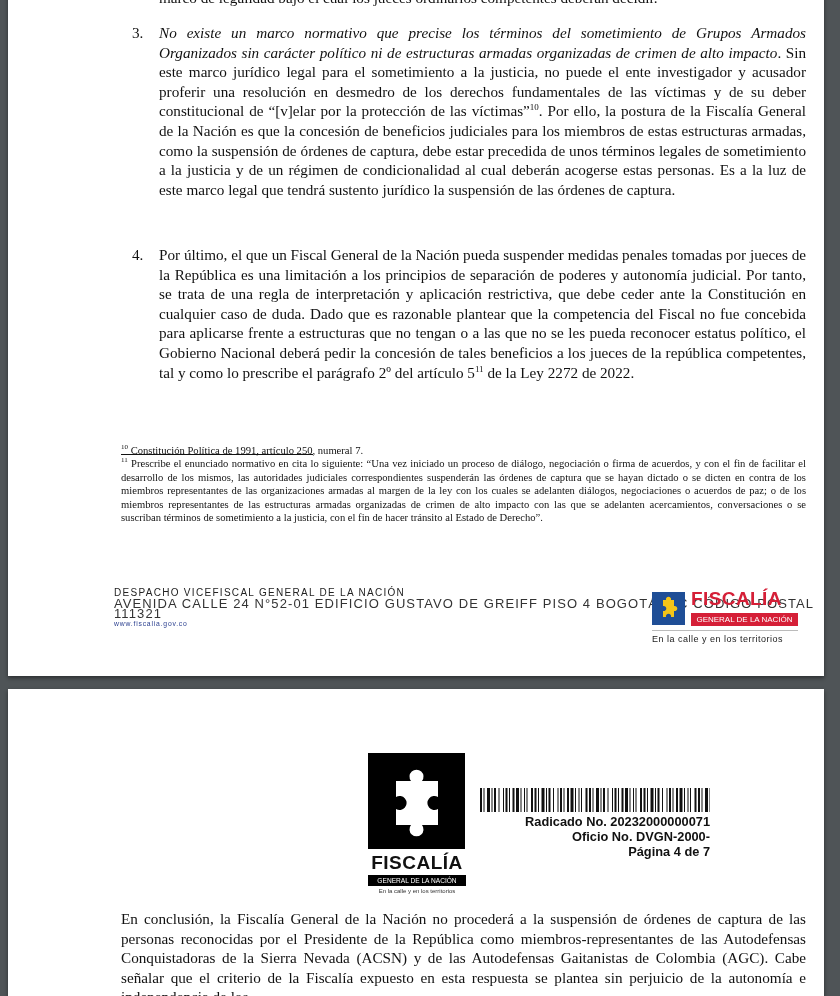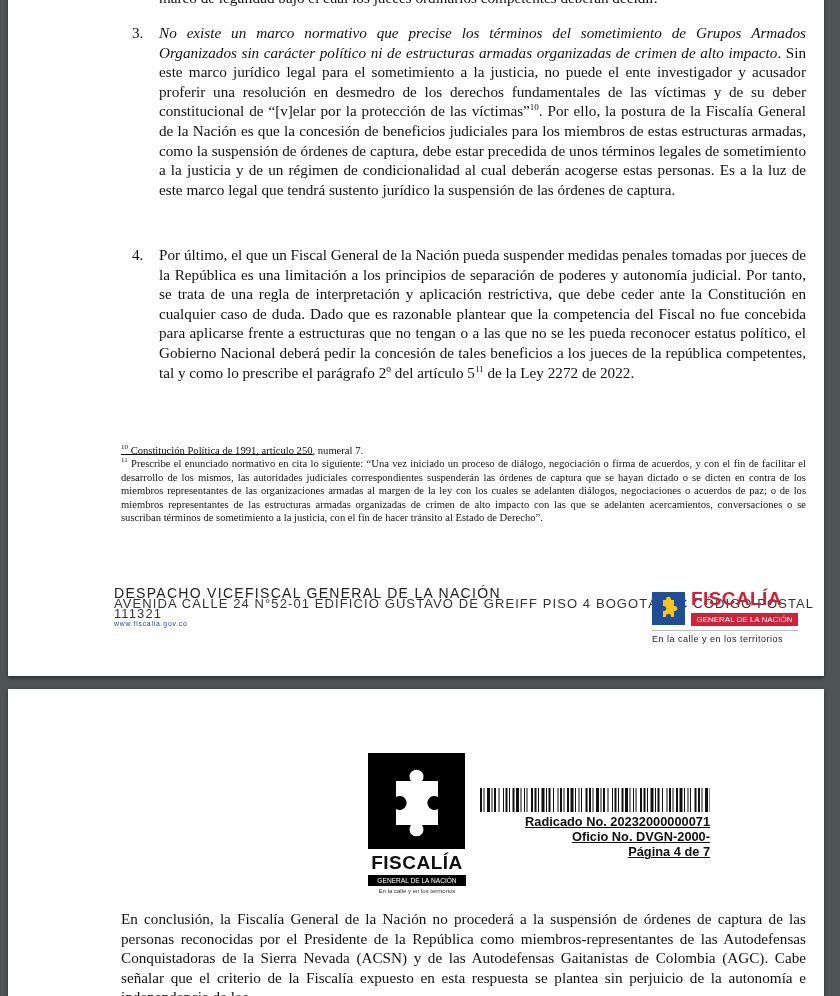--- a/index.html
+++ b/index.html
@@ -29,40 +29,40 @@
   #item3 { top: 43px; }
   #item4 { top: 265px; }
   sup { font-size: 9px; line-height: 0; vertical-align: super; }
 
   .fn-rule { position: absolute; left: 113px; top: 474px; width: 192px; height: 1px; background: #111; }
   .footnotes { position: absolute; left: 113px; top: 464px; width: 685px; font-size: 10.6px; line-height: 13.4px; text-align: justify; }
   .footnotes p { margin: 0; }
   .footnotes sup { font-size: 7px; }
 
   .footer { position: absolute; left: 106px; top: 607px; font-family: "Liberation Sans", sans-serif; }
-  .footer .office { font-size: 14px; letter-spacing: 1.3px; color: #222; line-height: 12px; }
+  .footer .office { font-size: 10px; letter-spacing: 1.3px; color: #222; line-height: 12px; }
   .footer .addr { font-size: 13px; letter-spacing: 1.1px; color: #333; line-height: 10px; }
   .footer .web { font-size: 6.8px; letter-spacing: 0.8px; color: #2a3f8f; line-height: 10px; }
 
   .brand { position: absolute; left: 644px; top: 610px; width: 152px; font-family: "Liberation Sans", sans-serif; }
   .brand .emblem { position: absolute; left: 0; top: 2px; width: 33px; height: 33px; background: #1f4e96; }
   .brand .name { position: absolute; left: 39px; top: -2px; font-size: 19px; font-weight: bold; color: #d51f37; letter-spacing: 0.4px; }
   .brand .sub { position: absolute; left: 39px; top: 23px; width: 107px; height: 13px; background: #d51f37; color: #fff; font-size: 8px; line-height: 13px; text-align: center; }
   .brand .rule { position: absolute; left: 0; top: 40px; width: 146px; height: 1px; background: #bbb; }
   .brand .tagline { position: absolute; left: 0; top: 44px; font-size: 9px; letter-spacing: 0.5px; color: #222; white-space: nowrap; }
 
   .logo2 { position: absolute; left: 360px; top: 64px; width: 98px; font-family: "Liberation Sans", sans-serif; }
   .logo2 .box { width: 97px; height: 96px; background: #000; position: relative; }
   .logo2 .box svg { position: absolute; left: 0; top: 0; }
   .logo2 .name { margin-top: 3px; font-size: 19px; font-weight: bold; letter-spacing: 0.5px; text-align: center; color: #111; }
   .logo2 .sub { background: #000; color: #fff; font-size: 6.6px; text-align: center; height: 11px; line-height: 11px; margin-top: 1px; }
   .logo2 .tag { font-size: 6px; color: #333; text-align: center; margin-top: 2px; white-space: nowrap; }
 
   .barcode { position: absolute; left: 472px; top: 99px; width: 230px; height: 24px; }
-  .radicado { position: absolute; left: 470px; top: 125px; width: 232px; text-align: right; font-family: "Liberation Sans", sans-serif; font-weight: bold; font-size: 12.8px; line-height: 15.2px; color: #111; text-decoration: underline; }
+  .radicado { position: absolute; left: 470px; top: 125px; width: 232px; text-align: right; font-family: "Liberation Sans", sans-serif; font-weight: bold; font-size: 12.8px; line-height: 15.2px; color: #111; }
 
   .conclusion { position: absolute; left: 113px; top: 220px; width: 685px; }
 </style>
 </head>
 <body>
 
 <div class="page" id="page1">
   <div class="clipped-line">marco de legalidad bajo el cual los jueces ordinarios competentes deberán decidir.</div>
 
   <div class="list-item body-text" id="item3">

